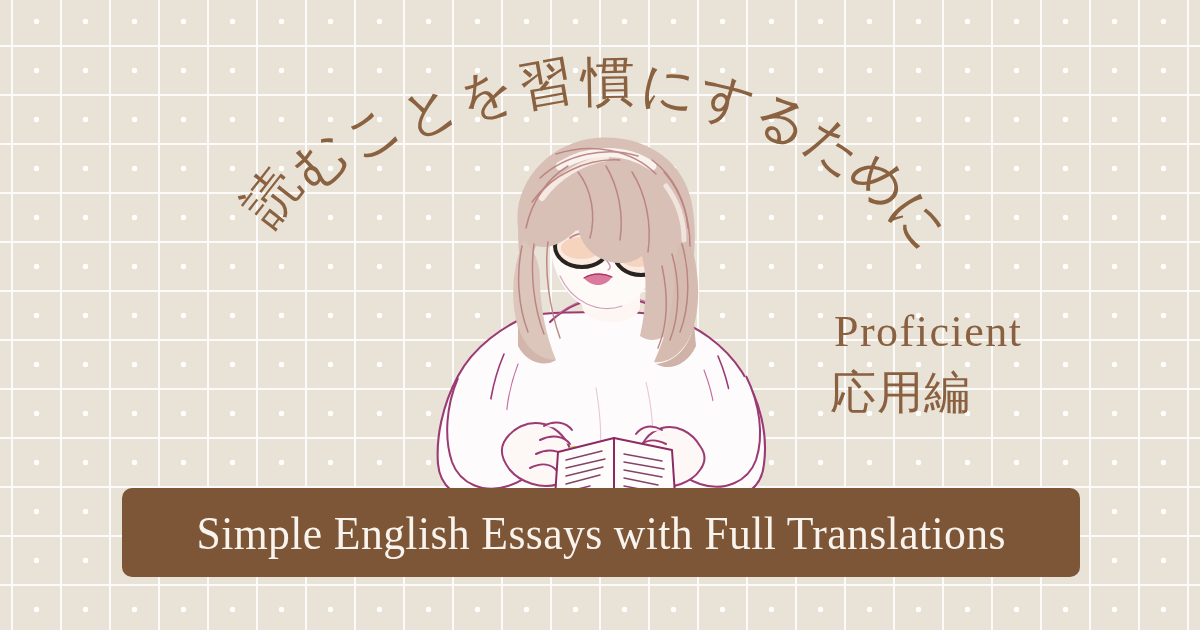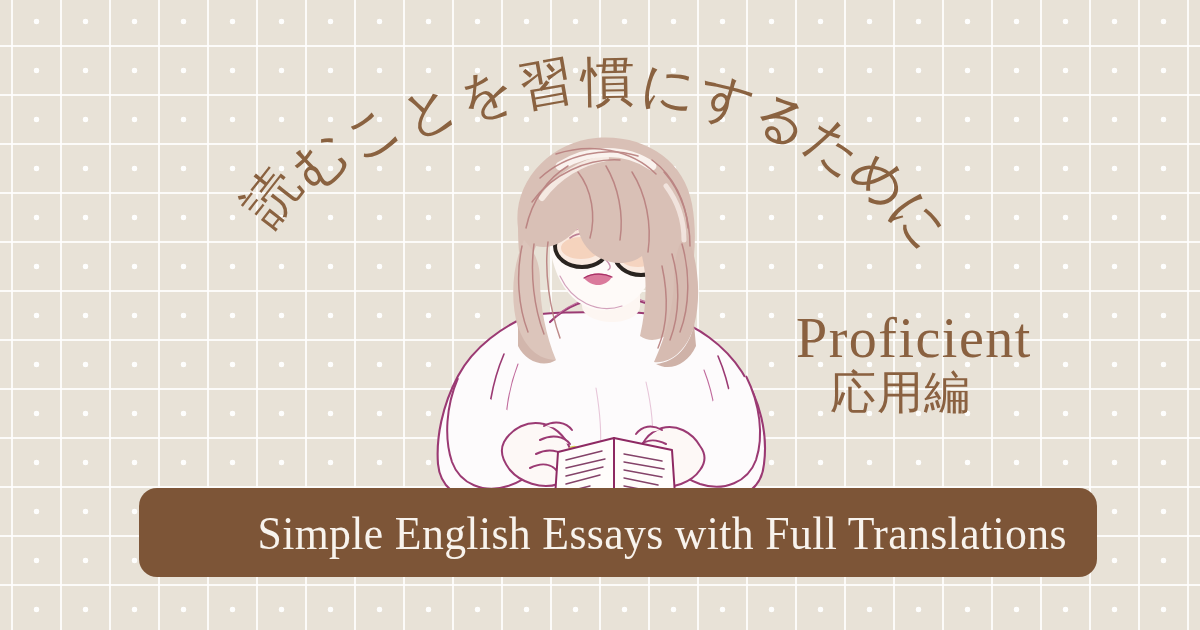--- a/index.html
+++ b/index.html
@@ -48,25 +48,25 @@
     font-family: "DejaVu Sans", sans-serif;
     font-size: 54px;
     line-height: 1;
     font-weight: 500;
     white-space: nowrap;
   }
 
   
   .proficient {
     position: absolute;
-    left: 796px;
+    left: 834px;
     top: 310px;
     color: #8a6140;
     font-family: "Liberation Serif", serif;
-    font-size: 56px;
+    font-size: 44px;
     letter-spacing: 1.5px;
     line-height: 1;
   }
   .ouyouhen {
     position: absolute;
     left: 830px;
     top: 369px;
     color: #8a6140;
     font-family: "DejaVu Sans", sans-serif;
     font-size: 46px;
@@ -75,25 +75,24 @@
   }
 
   
   .banner {
     position: absolute;
     left: 122px;
     top: 488px;
     width: 958px;
     height: 89px;
     background: #7d5537;
-    border-radius: 18px;
+    border-radius: 10px;
     display: flex;
     align-items: center;
-    justify-content: flex-end;
-    margin-left: 17px;
+    justify-content: center;
   }
   .banner-text {
     color: #f8f3ed;
     font-family: "Liberation Serif", serif;
     font-size: 47px;
     letter-spacing: 0.4px;
     transform: scaleX(0.93);
     white-space: nowrap;
   }
 

